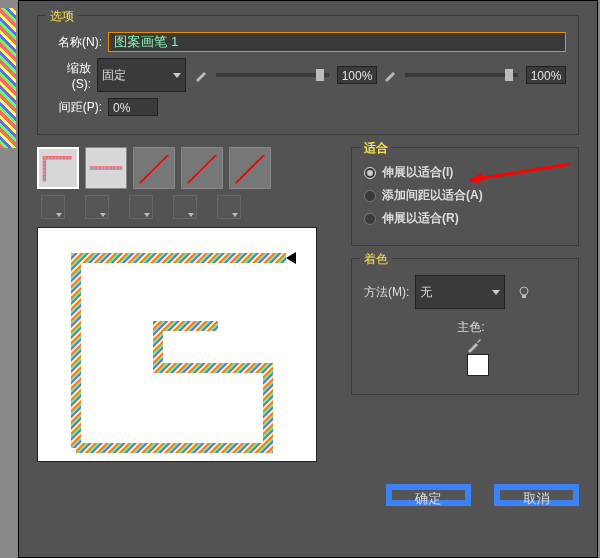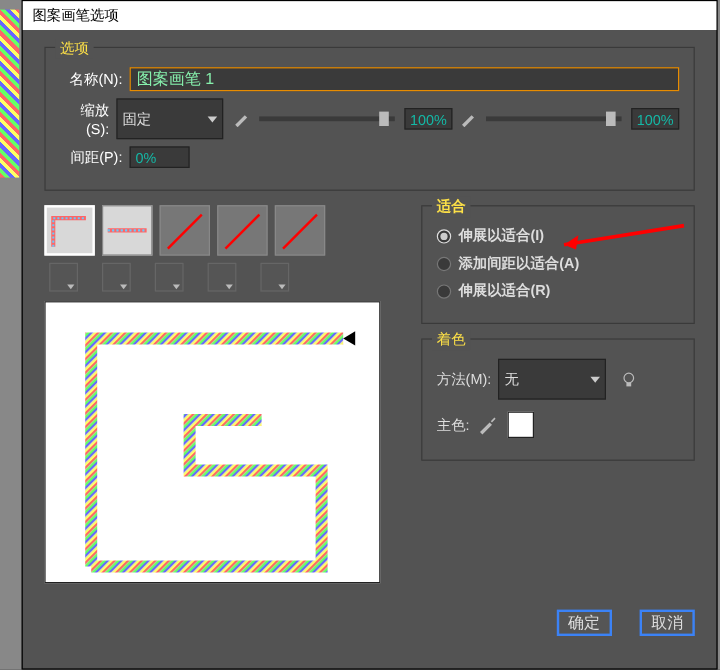--- a/index.html
+++ b/index.html
@@ -11,21 +11,21 @@
   .fieldset-legend { position: absolute; top: -8px; left: 8px; background: #535353; padding: 0 4px; color: #fde047; }
   .row { display: flex; align-items: center; margin: 6px 0; }
   .lbl { width: 52px; text-align: right; margin-right: 6px; color: #ffffff; }
   .text-input { flex: 1; background: #3a3a3a; border: 1px solid #e88c00; color: #86efac; height: 20px; padding: 0 5px; }
   .select { background: #3a3a3a; border: 1px solid #222; color: #ddd; height: 20px; width: 110px; display: flex; align-items: center; justify-content: space-between; padding: 16px 4px; }
   .select .arrow { width: 0; height: 0; border-left: 4px solid transparent; border-right: 4px solid transparent; border-top: 5px solid #ccc; }
   .slider-group { display:flex; align-items:center; gap:4px; }
   .slider-icon { width:14px; height:14px; display:inline-block; }
   .slider { position:relative; width:113px; height:4px; background:#3a3a3a; margin:0 4px; }
   .slider .thumb { position:absolute; top:-4px; width:8px; height:12px; background:#bbb; }
-  .num { background:#3a3a3a; border:1px solid #222; width:40px; height:18px; color:#14b8a6; text-align:center; line-height:18px; }
+  .num { background:#3a3a3a; border:1px solid #222; width:40px; height:18px; color:#e5e5e5; text-align:center; line-height:18px; }
   .tiles-row { display:flex; gap:6px; margin-bottom:6px; }
   .tile { width:42px; height:42px; border:1px solid #888; background:#d8d8d8; position:relative; }
   .tile.sel { border:2px solid #fff; }
   .tile.dark { background:#777; }
   .tile .diag { position:absolute; left:2px; top:2px; right:2px; bottom:2px; }
   .tile .red-line { position:absolute; width:100%; height:100%; }
   .tile .red-line::after { content:""; position:absolute; left:0; right:0; top:50%; border-top:2px solid red; transform:rotate(-45deg); }
   .small-tiles-row { display:flex; gap:20px; margin-left:4px; }
   .small-tile { width:24px; height:24px; border:1px solid #666; background:#555; position:relative; }
   .small-tile::after { content:""; position:absolute; right:2px; bottom:1px; width:0; height:0; border-left:3px solid transparent; border-right:3px solid transparent; border-top:4px solid #bbb; }
@@ -35,35 +35,34 @@
   .right-col { flex:1; }
   .checkbox-row, .radio-row { display:flex; align-items:center; margin:6px 0; gap:6px; }
   .cb { width:12px; height:12px; border:1px solid #222; background:#3a3a3a; }
   .radio { width:12px; height:12px; border:1px solid #777; border-radius:50%; background:#3a3a3a; display:flex; align-items:center; justify-content:center; }
   .radio.sel{ border-color:#ddd; }
   .radio.sel::after { content:""; width:6px; height:6px; border-radius:50%; background:#ccc; }
   .icon-spot { width:18px; height:14px; display:inline-block; }
   .swatch { width:22px; height:22px; background:#fff; border:1px solid #222; }
   .eyedrop { width:18px; height:18px; display:inline-block; }
   .btn-row { text-align:right; padding:8px 18px; }
-  .btn { background:#555; border:2px solid #3b82f6; color:#ddd; width:46px; height:22px; margin-left:20px; }
+  .btn { background:#555; border:6px solid #3b82f6; color:#ddd; width:85px; height:22px; margin-left:20px; }
   .rainbow-strip { position:absolute; top:8px; left:0; width:16px; height:140px; background:repeating-linear-gradient(45deg,#f66 0 3px,#6f6 3px 6px,#66f 6px 9px,#ff6 9px 12px); }
   .rainbow-strip.r2 { left:582px; width:10px; top:40px; height:120px; }
   svg.brush-path { position:absolute; left:0; top:0; }
   .red-arrow { position:absolute; }
   .bulb { width:14px; height:14px; display:inline-block; }
 </style>
 </head>
 <body>
 
 <div class="rainbow-strip"></div>
 <div class="rainbow-strip r2"></div>
 
 <div class="window">
-  <div class="titlebar">图案画笔选项</div>
   <div class="content">
     <div class="fieldset">
       <div class="fieldset-legend">选项</div>
 
       <div class="row">
         <div class="lbl">名称(N):</div>
         <input class="text-input" value="图案画笔 1" style="">
       </div>
 
       <div class="row">
@@ -181,21 +180,21 @@
               <span>无</span>
               <span class="arrow"></span>
             </div>
             <span class="bulb" style="margin-left:12px;">
               <svg viewBox="0 0 14 14">
                   <circle cx="7" cy="6" r="4" fill="none" stroke="#bbb"></circle>
                   <rect x="5" y="10" width="4" height="3" fill="#bbb"></rect>
                 </svg>
             </span>
           </div>
-          <div class="row" style="margin-top:10px;">
+          <div class="row" style="margin-left:18px; margin-top:10px;flex-direction:column;">
             <span style="margin-right:6px;">主色:</span>
             <span class="eyedrop">
               <svg viewBox="0 0 18 18">
                   <path d="M3 15 L11 7 L13 9 L5 17 Z M12 6 L15 3 L16 4 L13 7 Z" fill="#bbb"></path>
                 </svg>
             </span>
             <div class="swatch" style="margin-left:8px;"></div>
           </div>
         </div>
       </div>

